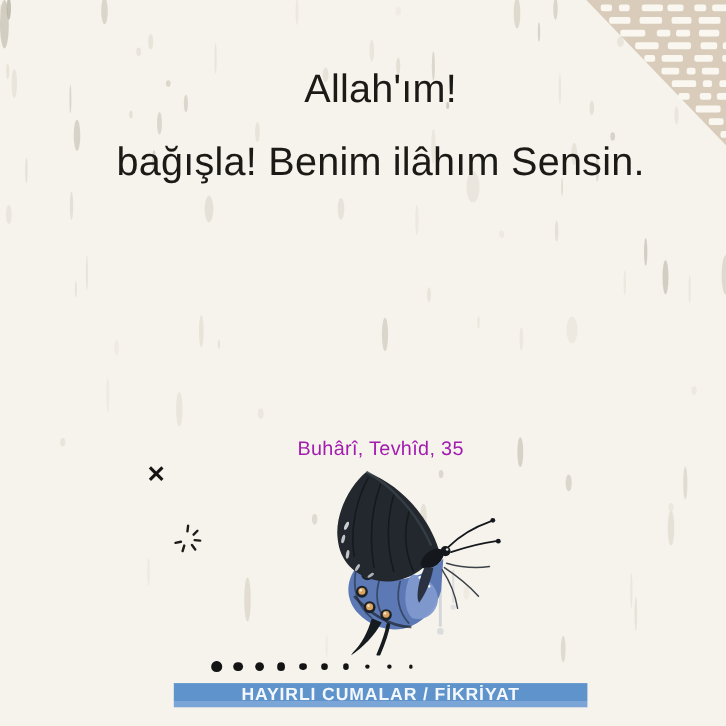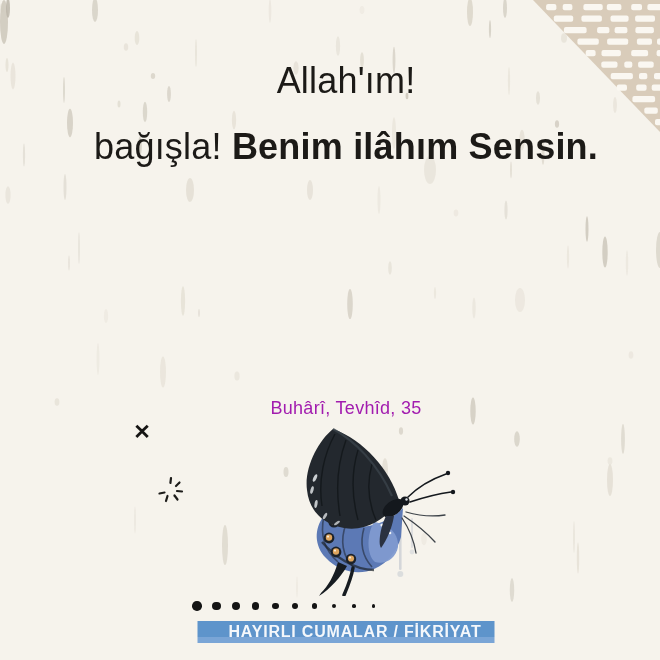--- a/index.html
+++ b/index.html
@@ -13,42 +13,42 @@
   .texture-svg{z-index:0;}
   .content{position:absolute;left:0;top:0;width:660px;height:660px;z-index:2;margin-left:16px;}
 
   .quote{
     position:absolute;left:0;top:48px;width:660px;text-align:center;
   }
   .quote p{
     margin:0;padding:0;line-height:66px;font-size:36px;font-weight:400;
     letter-spacing:.2px;color:#1c1a17;
   }
-  .quote .b{font-weight:700;}
+  .quote .b{font-weight:400;}
   .source{
     position:absolute;left:0;top:398px;width:660px;text-align:center;
     font-size:18px;color:#a21caf;letter-spacing:.3px;
   }
 
   .cross{
     position:absolute;left:113px;top:419px;width:26px;height:26px;
     font-size:21px;font-weight:700;color:#151413;line-height:26px;text-align:center;
   }
   .sparkle{position:absolute;left:141px;top:476px;width:28px;height:28px;}
 
   .butterfly{position:absolute;left:278px;top:424px;width:170px;height:172px;}
 
   .dots{position:absolute;left:0;top:0;width:660px;height:660px;pointer-events:none;}
   .dots span{position:absolute;border-radius:50%;background:#141414;}
 
   .banner{
     position:absolute;left:50%;top:621px;transform:translateX(-50%);
-    width:279px;height:22px;
+    width:376px;height:22px;
     background:linear-gradient(#5e94cb 0 72%, #7aa5d6 72% 100%);
-    display:flex;justify-content:center;padding-left:18px;
+    display:flex;justify-content:center;
   }
   .banner span{
     color:#f4f7fb;font-size:16px;font-weight:700;letter-spacing:.8px;
     line-height:22px;white-space:nowrap;
   }
 </style>
 </head>
 <body>
 
 <div class="canvas">

